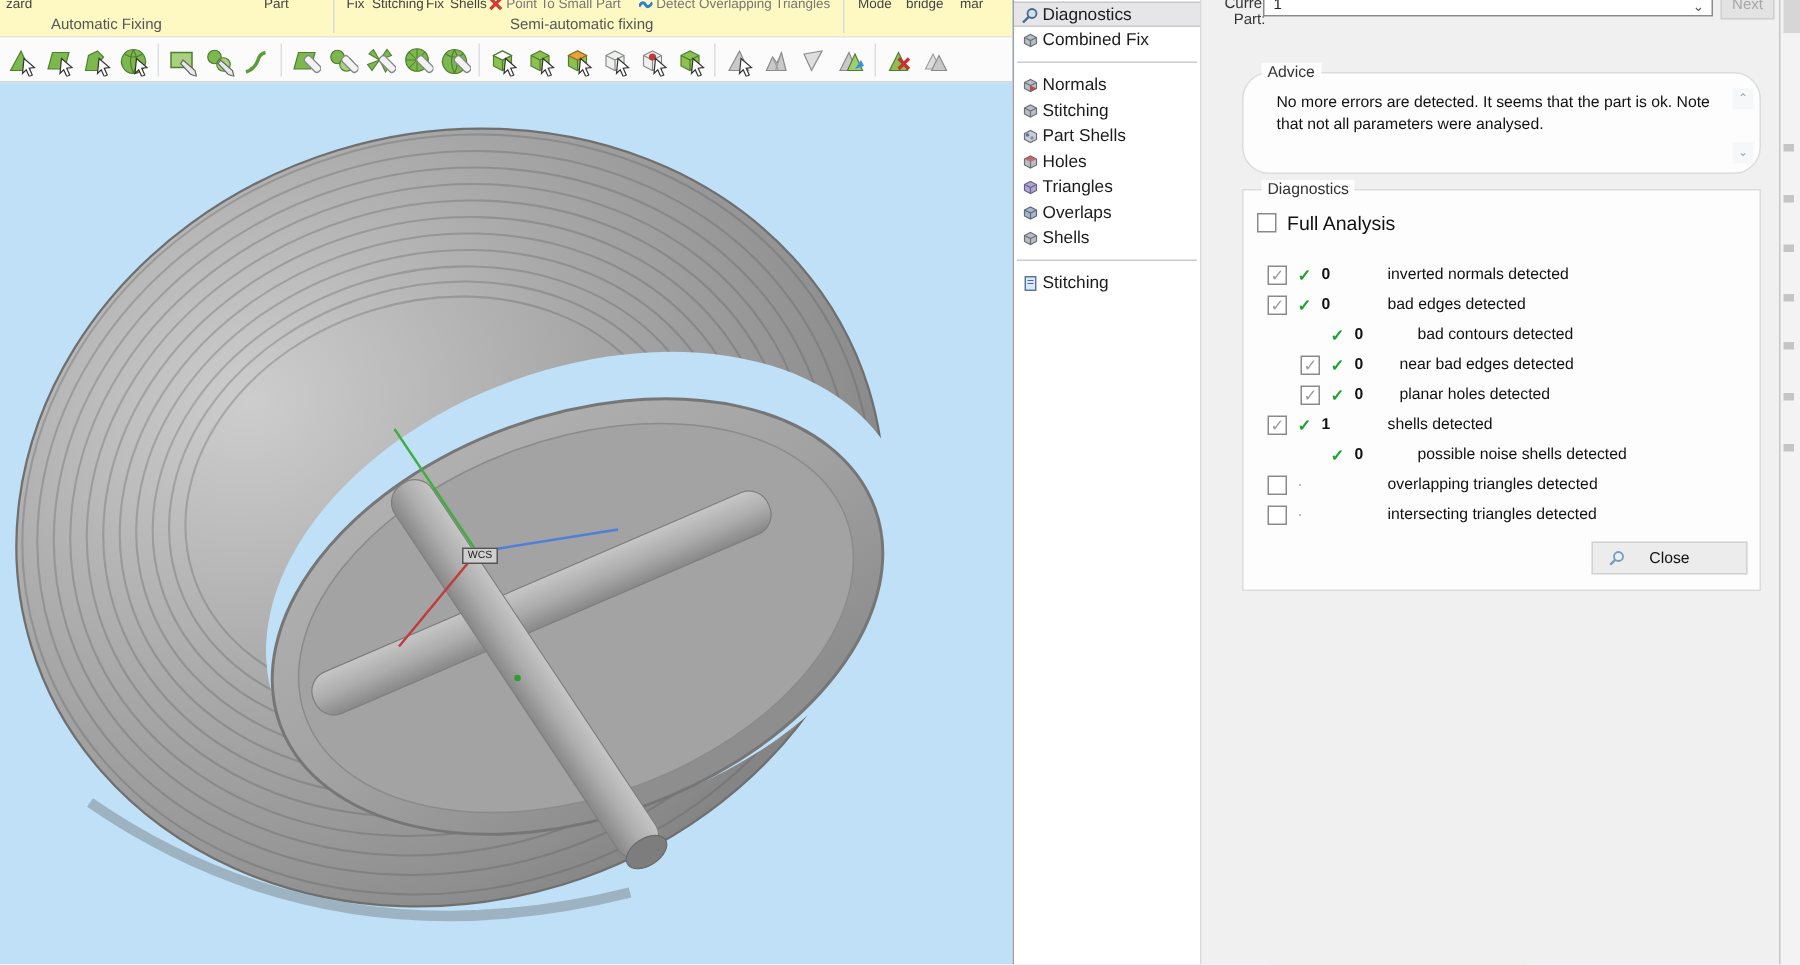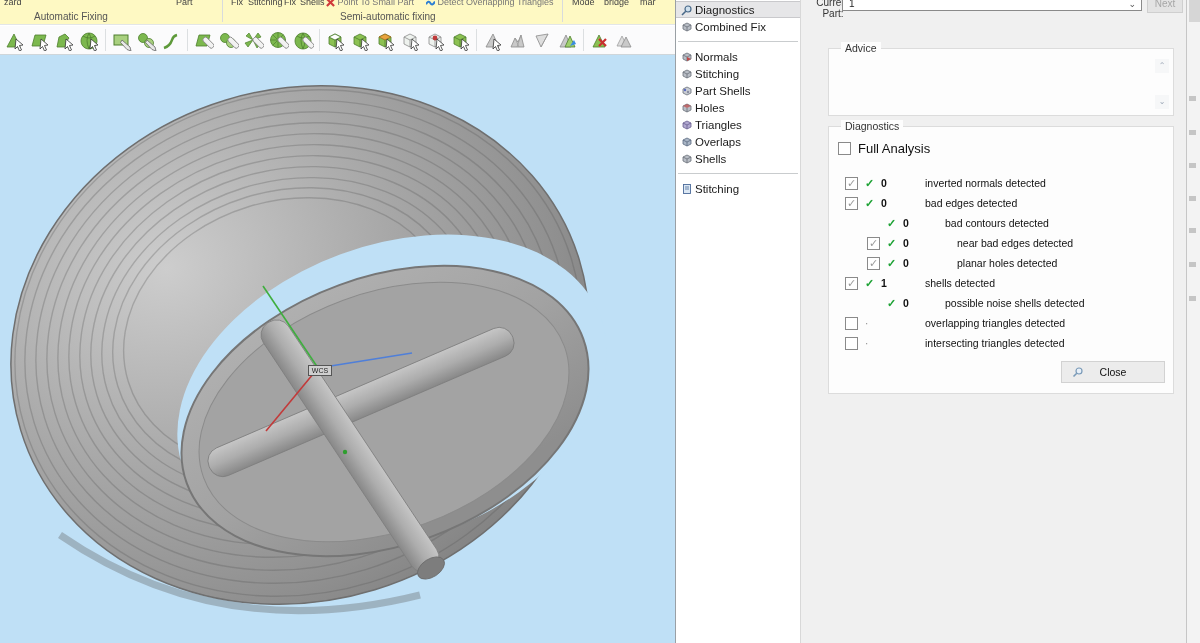--- a/index.html
+++ b/index.html
@@ -35,41 +35,41 @@
   #panel { position:absolute; left:802px; top:0; width:382px; height:643px; background:#f0f0f0; }
   #panel-topbar { position:absolute; left:0; top:0; width:382px; height:24px; background:#f0f0f0; }
   #current-part-label { position:absolute; left:8px; top:-3px; width:46px; font-size:10px; color:#333; line-height:11px; text-align:center; }
   #part-dropdown { position:absolute; left:40px; top:-6px; width:300px; height:17px; background:#fff; border:1px solid #8a8a8a; font-size:10px; color:#222; padding:3px 4px 0 6px; }
   #part-dropdown .chev { position:absolute; right:5px; top:4px; font-size:9px; color:#555; }
   #next-button { position:absolute; left:345px; top:-6px; width:36px; height:19px; background:#e3e3e3; border:1px solid #cfcfcf; color:#a7a7a7; font-size:10px; text-align:center; padding-top:3px; }
 
   .groupbox { position:absolute; left:26px; width:346px; background:#fdfdfd; border:1px solid #dcdcdc; }
   .groupbox .gb-title { position:absolute; left:12px; top:-7px; background:#fdfdfd; padding:0 4px; font-size:10.5px; color:#333; }
 
-  #advice-box { top:48px; height:68px; }
+  #advice-box { top:48px; height:68px;border-radius:18px; }
   #advice-text { position:absolute; left:22px; top:12px; width:290px; font-size:10.5px; color:#111; line-height:15px; }
   .adv-scroll { position:absolute; right:4px; width:14px; height:14px; color:#9aa6b5; font-size:8px; text-align:center; line-height:14px; background:#f6f7f8; }
 
   #diag-box { top:126px; height:268px; }
   #full-analysis-row { position:absolute; left:9px; top:14px; display:flex; align-items:center; }
   #full-analysis-row .label { font-size:13px; color:#111; margin-left:7px; }
 
   .checkbox { width:13px; height:13px; background:#fff; border:1px solid #8a8a8a; position:relative; flex:0 0 13px; }
   .checkbox.checked::after { content:"✓"; position:absolute; left:1px; top:-1px; font-size:11px; color:#9a9a9a; }
 
   .diag-row { position:absolute; height:16px; display:flex; align-items:center; font-size:10.5px; color:#111; }
   .diag-row .ck { margin-right:7px; }
   .diag-row .tick { color:#1ea235; font-weight:bold; font-size:11px; width:12px; margin-right:4px; }
   .diag-row .dot { color:#8a8a8a; font-size:10px; width:12px; margin-right:4px; }
   .diag-row .num { font-weight:bold; width:14px; margin-right:0; }
   .diag-row .lbl { white-space:nowrap; }
   .lvl0 { left:16px; }
   .lvl0 .lbl { margin-left:30px; }
   .lvl1 { left:38px; }
-  .lvl1 .lbl { margin-left:40px; }
+  .lvl1 .lbl { margin-left:16px; }
   .lvl1b { left:58px; }
   .lvl1b .lbl { margin-left:28px; }
 
   #update-button { position:absolute; right:8px; bottom:10px; width:104px; height:22px; background:#ececec; border:1px solid #d2d2d2; font-size:10.5px; color:#111; text-align:center; padding-top:4px; }
   #update-button .mag { position:absolute; left:10px; top:4px; }
 
   #panel-footer { position:absolute; left:0; bottom:0; width:382px; height:15px; background:#f0f0f0; border-top:1px solid #e0e0e0; }
   .ft-btn { position:absolute; top:2px; height:20px; background:#e7e7e7; border:1px solid #d0d0d0; font-size:10.5px; color:#111; text-align:center; padding-top:4px; }
   #follow-advice-btn { left:88px; width:160px; }
   #close-btn { left:255px; width:68px; }
@@ -500,20 +500,21 @@
       <div id="current-part-label">Current Part:</div>
       <div id="part-dropdown">
         <span>1</span>
         <span class="chev">⌄</span>
       </div>
       <div id="next-button">Next</div>
     </div>
 
     <div class="groupbox" id="advice-box">
       <span class="gb-title">Advice</span>
+      <div id="advice-text">No more errors are detected. It seems that the part is ok. Note that not all parameters were analysed.</div>
       <div class="adv-scroll" style="top:10px">⌃</div>
       <div class="adv-scroll" style="bottom:6px">⌄</div>
     </div>
 
     <div class="groupbox" id="diag-box">
       <span class="gb-title">Diagnostics</span>
 
       <div id="full-analysis-row">
         <span class="checkbox"></span>
         <span class="label">Full Analysis</span>

